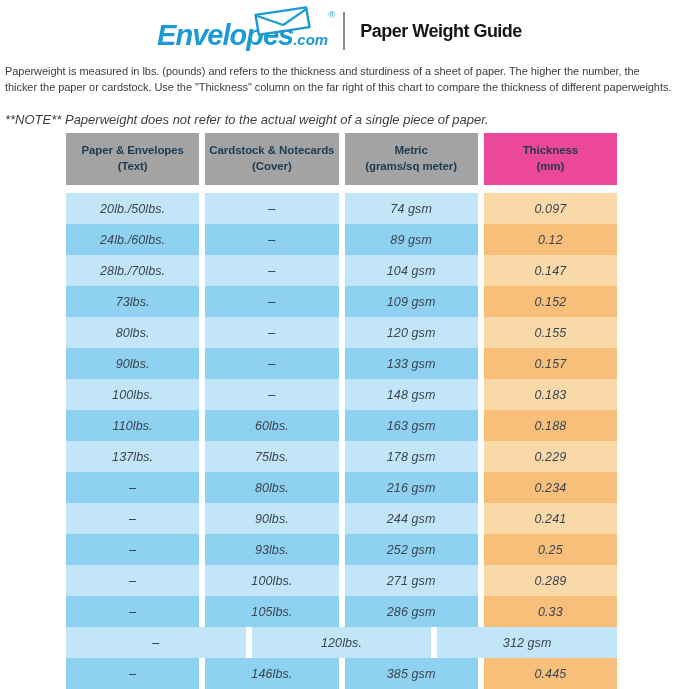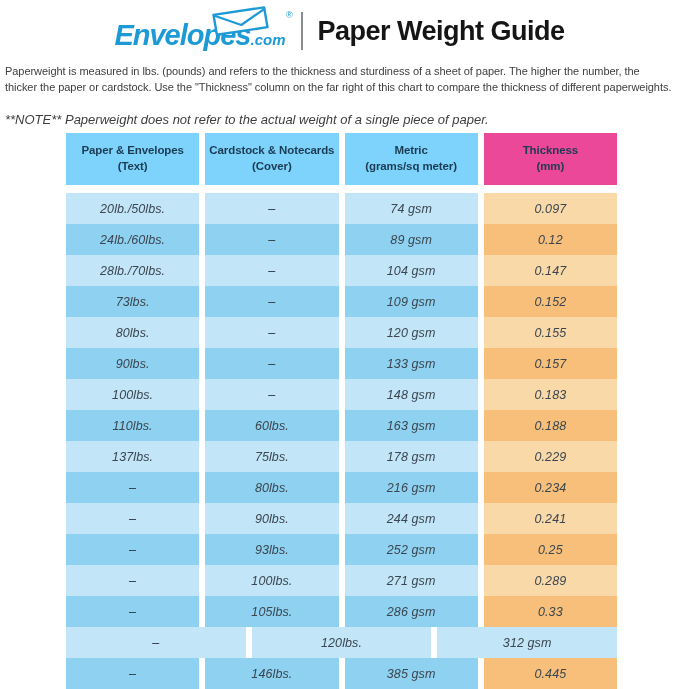--- a/index.html
+++ b/index.html
@@ -28,21 +28,21 @@
   .logo .reg {
     position: absolute; top: -2px; right: -6px;
     font-size: 9px; font-style: normal; font-weight: normal;
   }
   .envelope-svg {
     position: absolute; top: -7px; right: 14px;
     width: 62px; height: 30px;
   }
   .divider { width: 2px; height: 38px; background: #8a8d90; }
   .title {
-    font-size: 27px; font-weight: bold; color: #151515;
+    font-size: 18px; font-weight: bold; color: #151515;
     letter-spacing: -0.5px;
     text-align: right;
   }
 
   
   .paragraph {
     margin: 10px 5px 16px 5px;
     font-size: 11px; line-height: 1.44;
     color: #3d3d3d; letter-spacing: -0.05px;
   }
@@ -55,21 +55,21 @@
   
   .pw-table { position: absolute; left: 66px; top: 133px; width: 551px; }
   .thead { display: flex; gap: 6px; height: 52px; margin-bottom: 8px; }
   .th {
     flex: 1 1 0;
     display: flex; align-items: center; justify-content: center;
     text-align: center;
     font-weight: bold; font-size: 11.5px; line-height: 1.35;
     color: #1c3b52; white-space: pre-line; letter-spacing: -0.1px;
   }
-  .th-blue   { background: #7dd3fc; }
+  .th-blue   { background: #a3a3a3; }
   .th-orange { background: #ec4899; }
 
   .tbody { display: flex; flex-direction: column; }
   .tr { display: flex; gap: 6px; height: 31px; }
   .td {
     flex: 1 1 0;
     display: flex; align-items: center; justify-content: center;
     font-style: italic; font-size: 12.5px;
     color: #3b4650; letter-spacing: 0.1px;
   }

